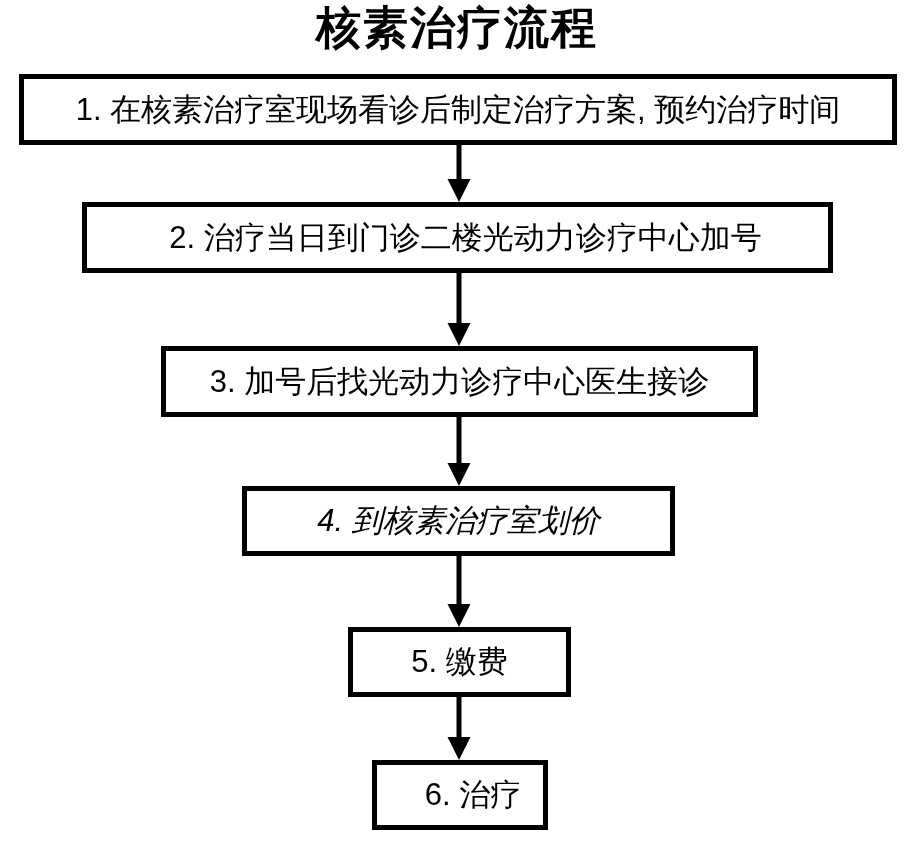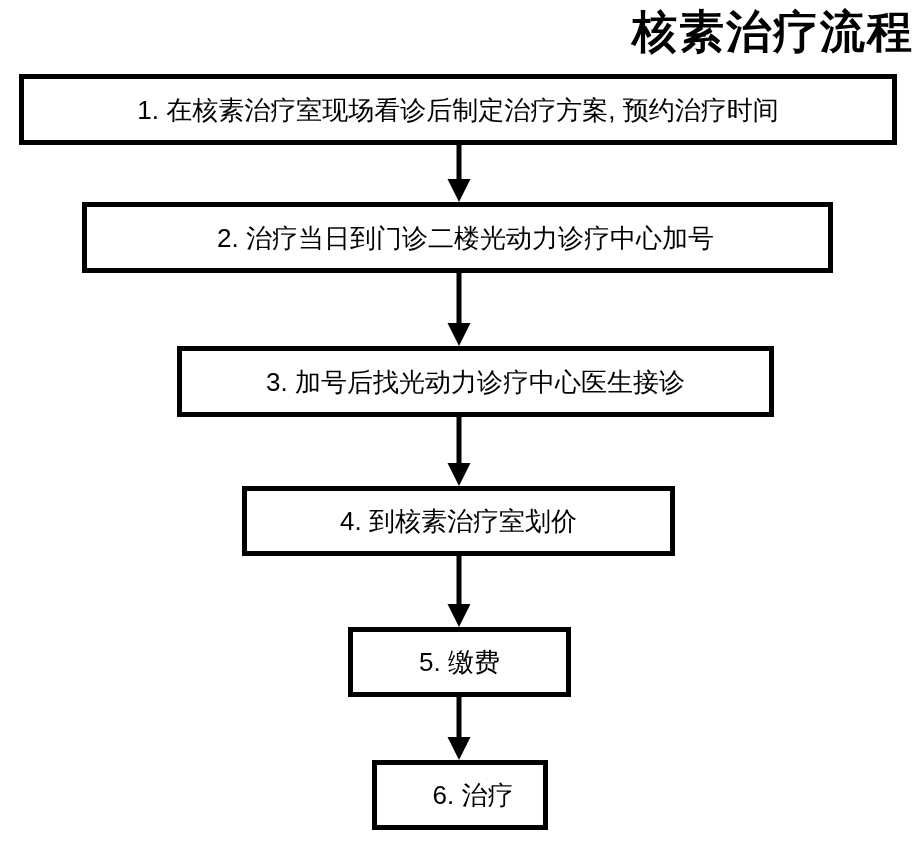--- a/index.html
+++ b/index.html
@@ -14,42 +14,42 @@
     height: 845px;
     background: #ffffff;
     overflow: hidden;
     font-family: "Liberation Sans", "DejaVu Sans", sans-serif;
   }
   #flow-title {
     position: absolute;
     left: 0;
     top: 2px;
     width: 914px;
-    text-align: right;
-    font-family: Liberation Serif, serif;
+    text-align: center;
+    font-family: Liberation Mono, monospace;
     font-weight: bold;
     font-size: 45px;
     line-height: 60px;
     letter-spacing: 2px;
     color: #000000;
     white-space: nowrap;
   }
   .flow-box {
     position: absolute;
     box-sizing: border-box;
     border: 5px solid #000000;
     background: #ffffff;
     display: flex;
     align-items: center;
     justify-content: center;
     color: #000000;
   }
   .flow-box-label {
     font-family: "Liberation Sans", "DejaVu Sans", sans-serif;
-    font-size: 26px;
+    font-size: 31px;
     line-height: 34px;
     white-space: nowrap;
     color: #000000;
     letter-spacing: 0px;
   }
   .flow-arrow {
     position: absolute;
     width: 26px;
   }
   .flow-arrow svg {
@@ -80,32 +80,32 @@
     <span class="flow-box-label">2. 治疗当日到门诊二楼光动力诊疗中心加号</span>
   </div>
 
   <div class="flow-arrow" style="left:446px; top:273px; height:73px;">
     <svg viewBox="0 0 26 73" preserveAspectRatio="none" aria-hidden="true">
       <rect x="10.5" y="0" width="5" height="53" fill="#000000"></rect>
       <polygon points="13,73 1.5,50 24.5,50" fill="#000000"></polygon>
     </svg>
   </div>
 
-  <div class="flow-box" style="left:161px; top:346px; width:597px; height:71px;margin-left:16px;">
+  <div class="flow-box" style="left:161px; top:346px; width:597px; height:71px;">
     <span class="flow-box-label">3. 加号后找光动力诊疗中心医生接诊</span>
   </div>
 
   <div class="flow-arrow" style="left:446px; top:417px; height:69px;">
     <svg viewBox="0 0 26 69" preserveAspectRatio="none" aria-hidden="true">
       <rect x="10.5" y="0" width="5" height="49" fill="#000000"></rect>
       <polygon points="13,69 1.5,46 24.5,46" fill="#000000"></polygon>
     </svg>
   </div>
 
-  <div class="flow-box" style="left:242px; top:486px; width:433px; height:70px;">
+  <div class="flow-box" style="left:242px; top:486px; width:433px; height:70px;font-style:italic;">
     <span class="flow-box-label">4. 到核素治疗室划价</span>
   </div>
 
   <div class="flow-arrow" style="left:446px; top:556px; height:71px;">
     <svg viewBox="0 0 26 71" preserveAspectRatio="none" aria-hidden="true">
       <rect x="10.5" y="0" width="5" height="51" fill="#000000"></rect>
       <polygon points="13,71 1.5,48 24.5,48" fill="#000000"></polygon>
     </svg>
   </div>
 

